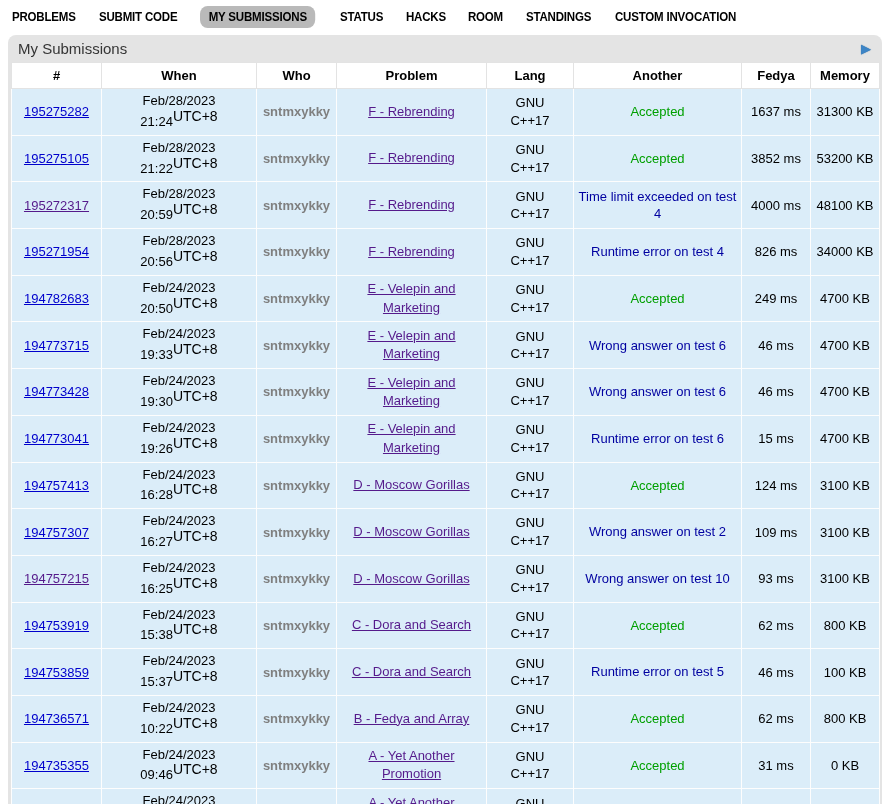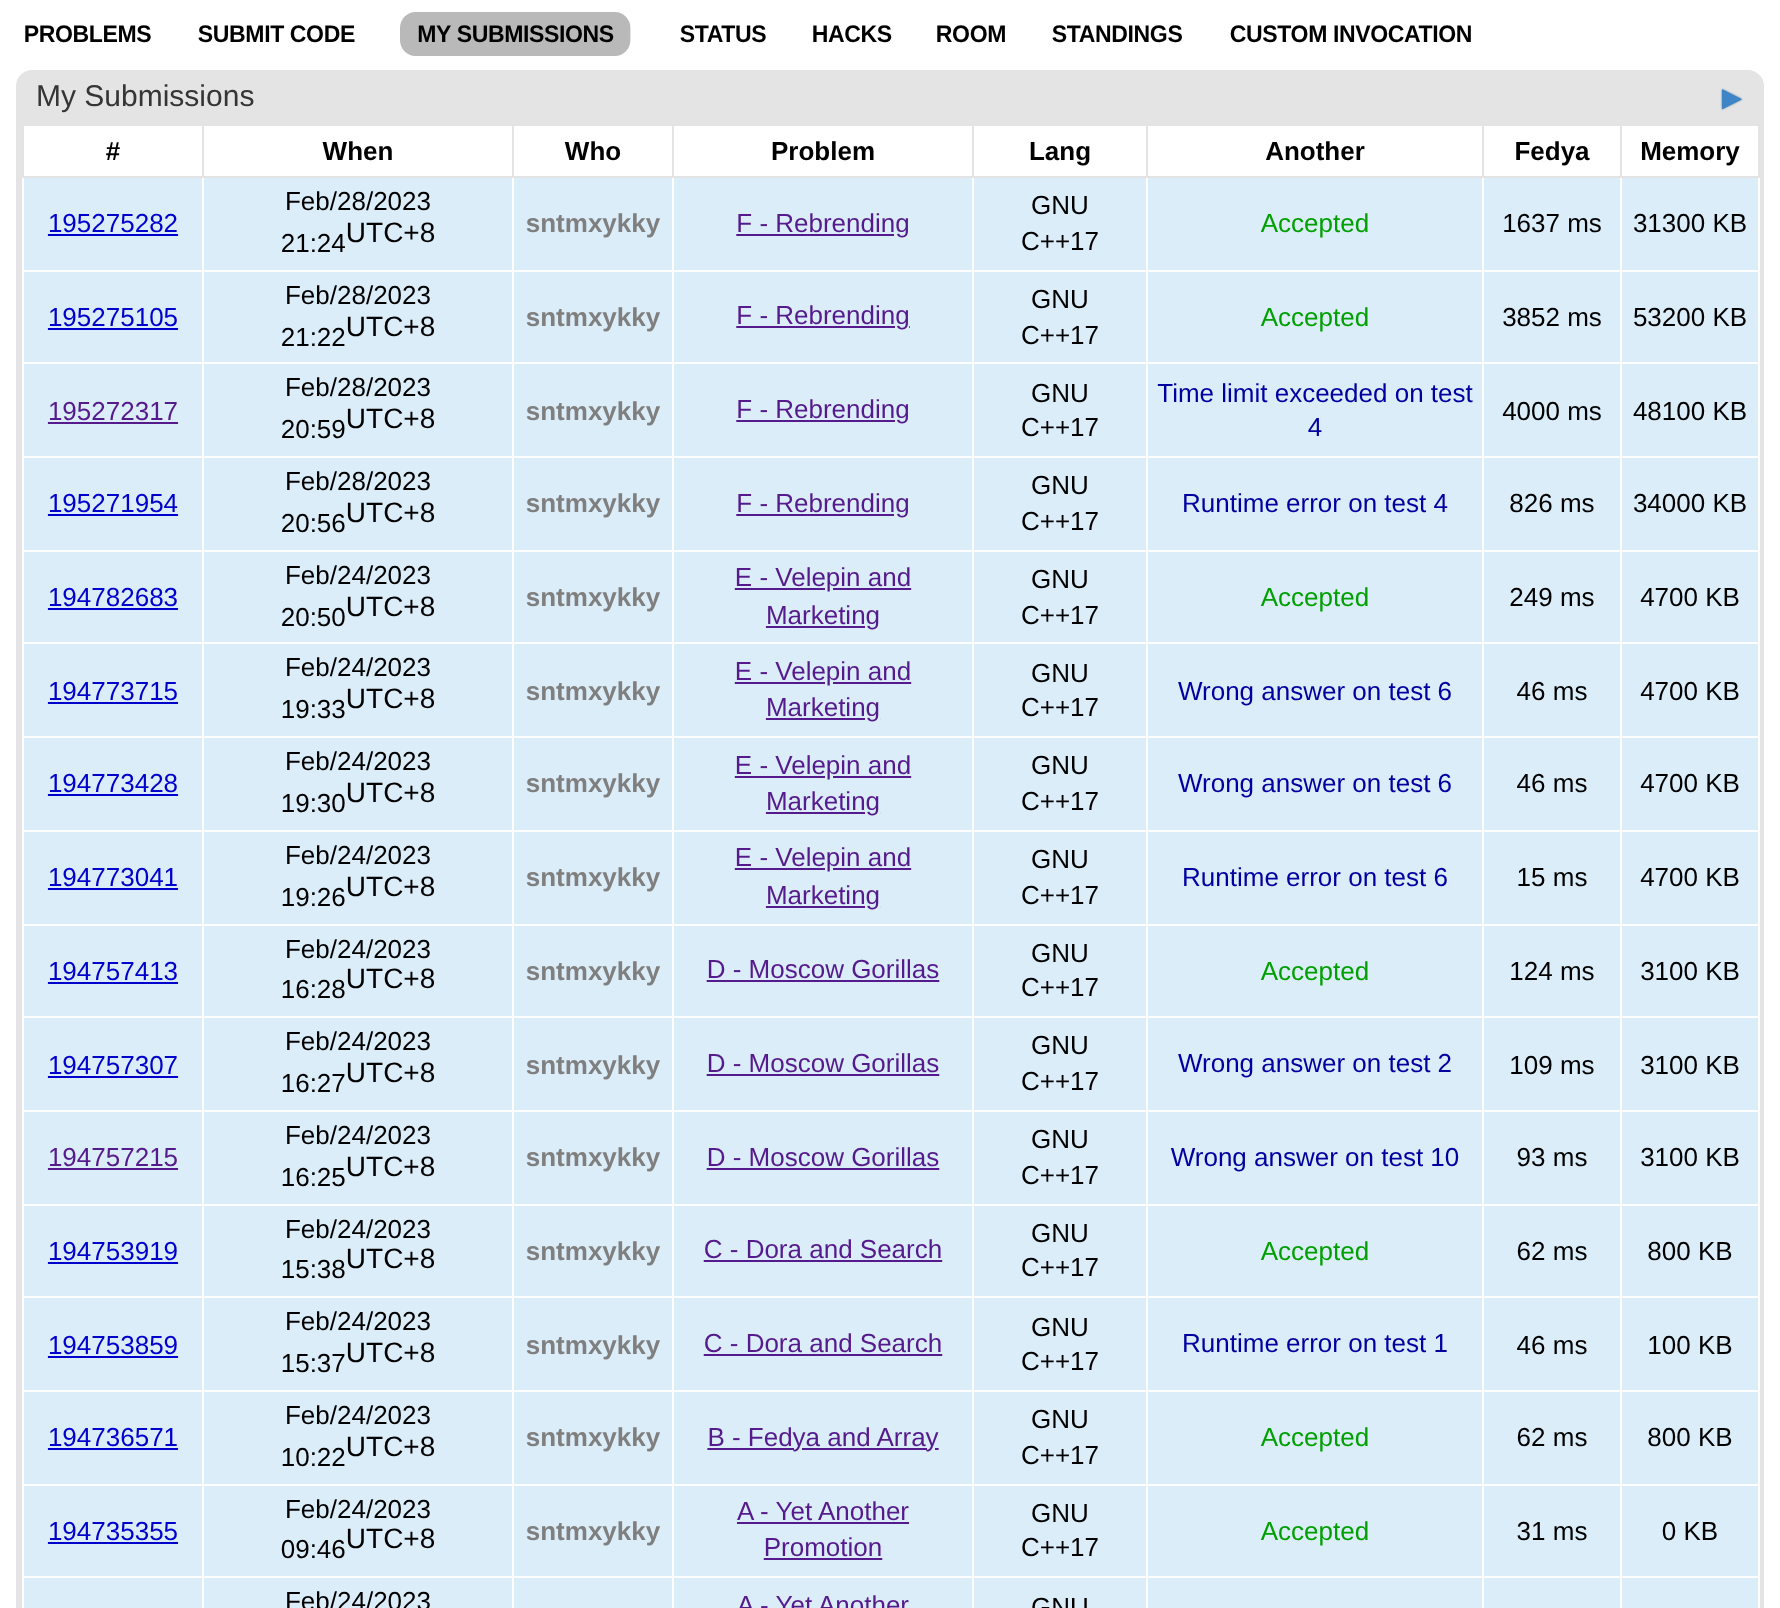--- a/index.html
+++ b/index.html
@@ -277,21 +277,21 @@
         </tr>
         <tr>
           <td><a class="id-link">194753859</a></td>
           <td>
             <div class="when-date">Feb/24/2023</div>
             <div class="when-time">15:37<sup>UTC+8</sup></div>
           </td>
           <td><span class="user">sntmxykky</span></td>
           <td class="problem-cell"><a class="problem-link">C - Dora and Search</a></td>
           <td><span class="lang-inner">GNU C++17</span></td>
-          <td class="verdict-cell"><span class="verdict-rejected">Runtime error on test 1</span></td>
+          <td class="verdict-cell"><span class="verdict-rejected">Runtime error on test 5</span></td>
           <td>46 ms</td>
           <td>100 KB</td>
         </tr>
         <tr>
           <td><a class="id-link">194736571</a></td>
           <td>
             <div class="when-date">Feb/24/2023</div>
             <div class="when-time">10:22<sup>UTC+8</sup></div>
           </td>
           <td><span class="user">sntmxykky</span></td>

